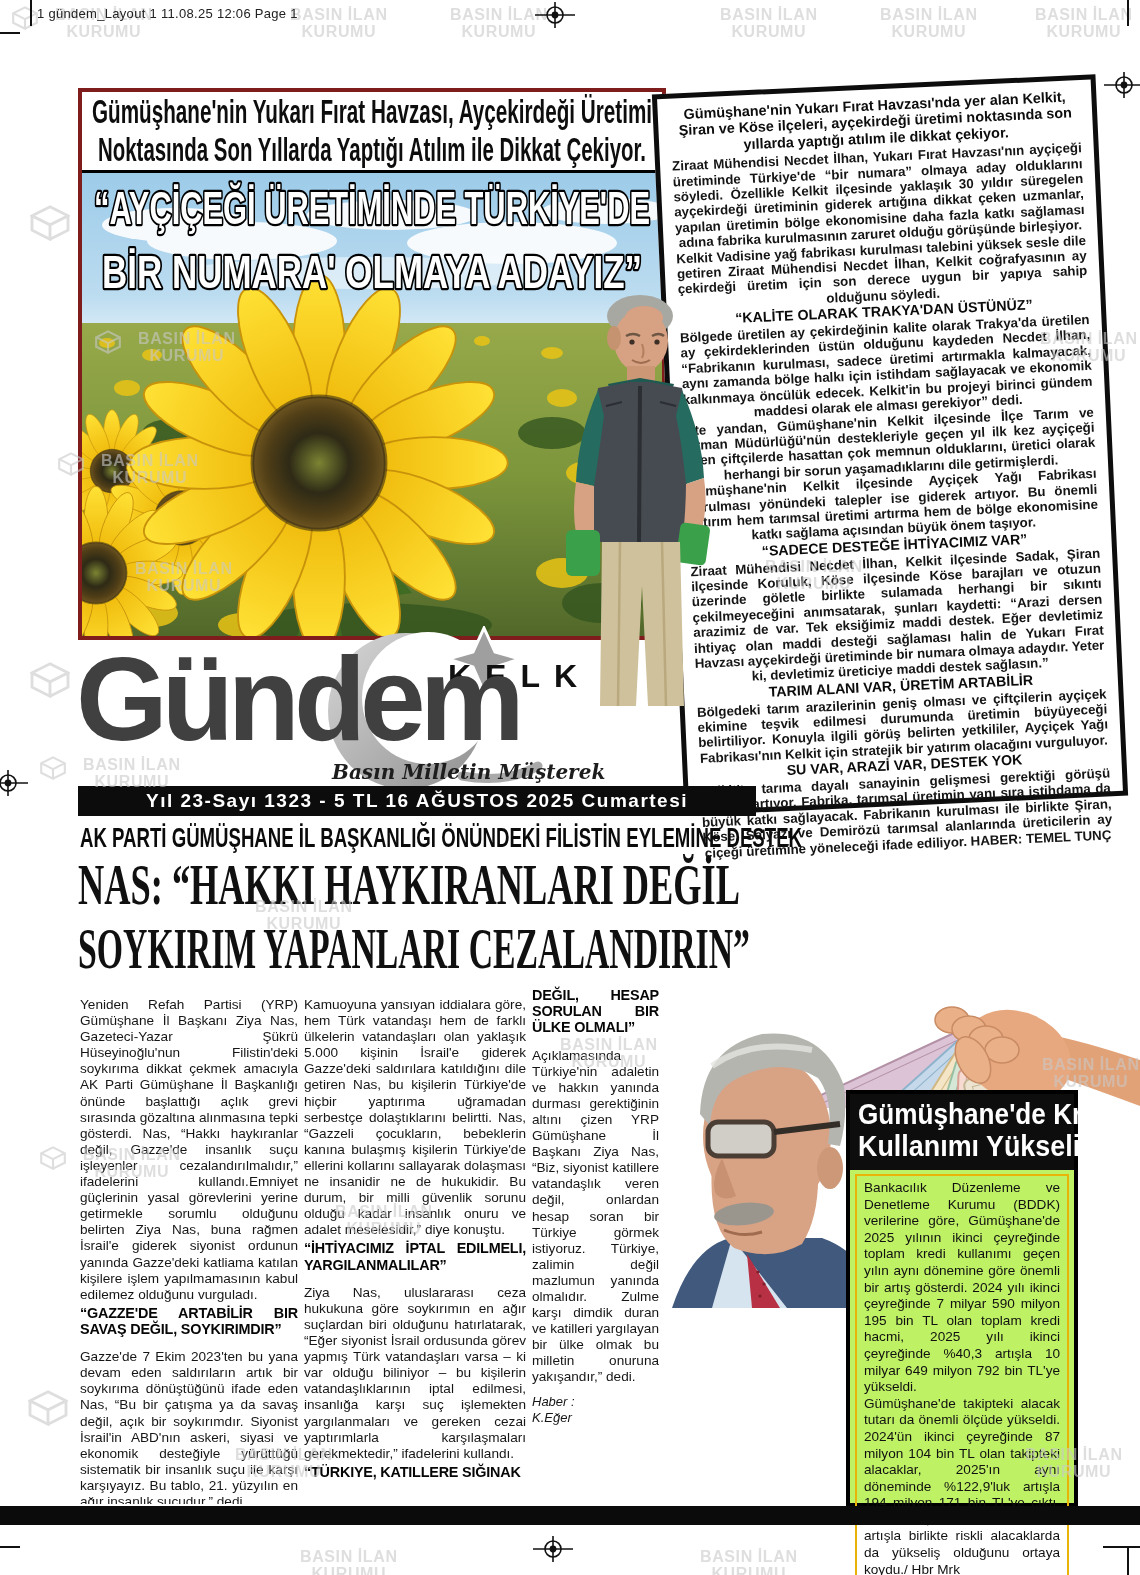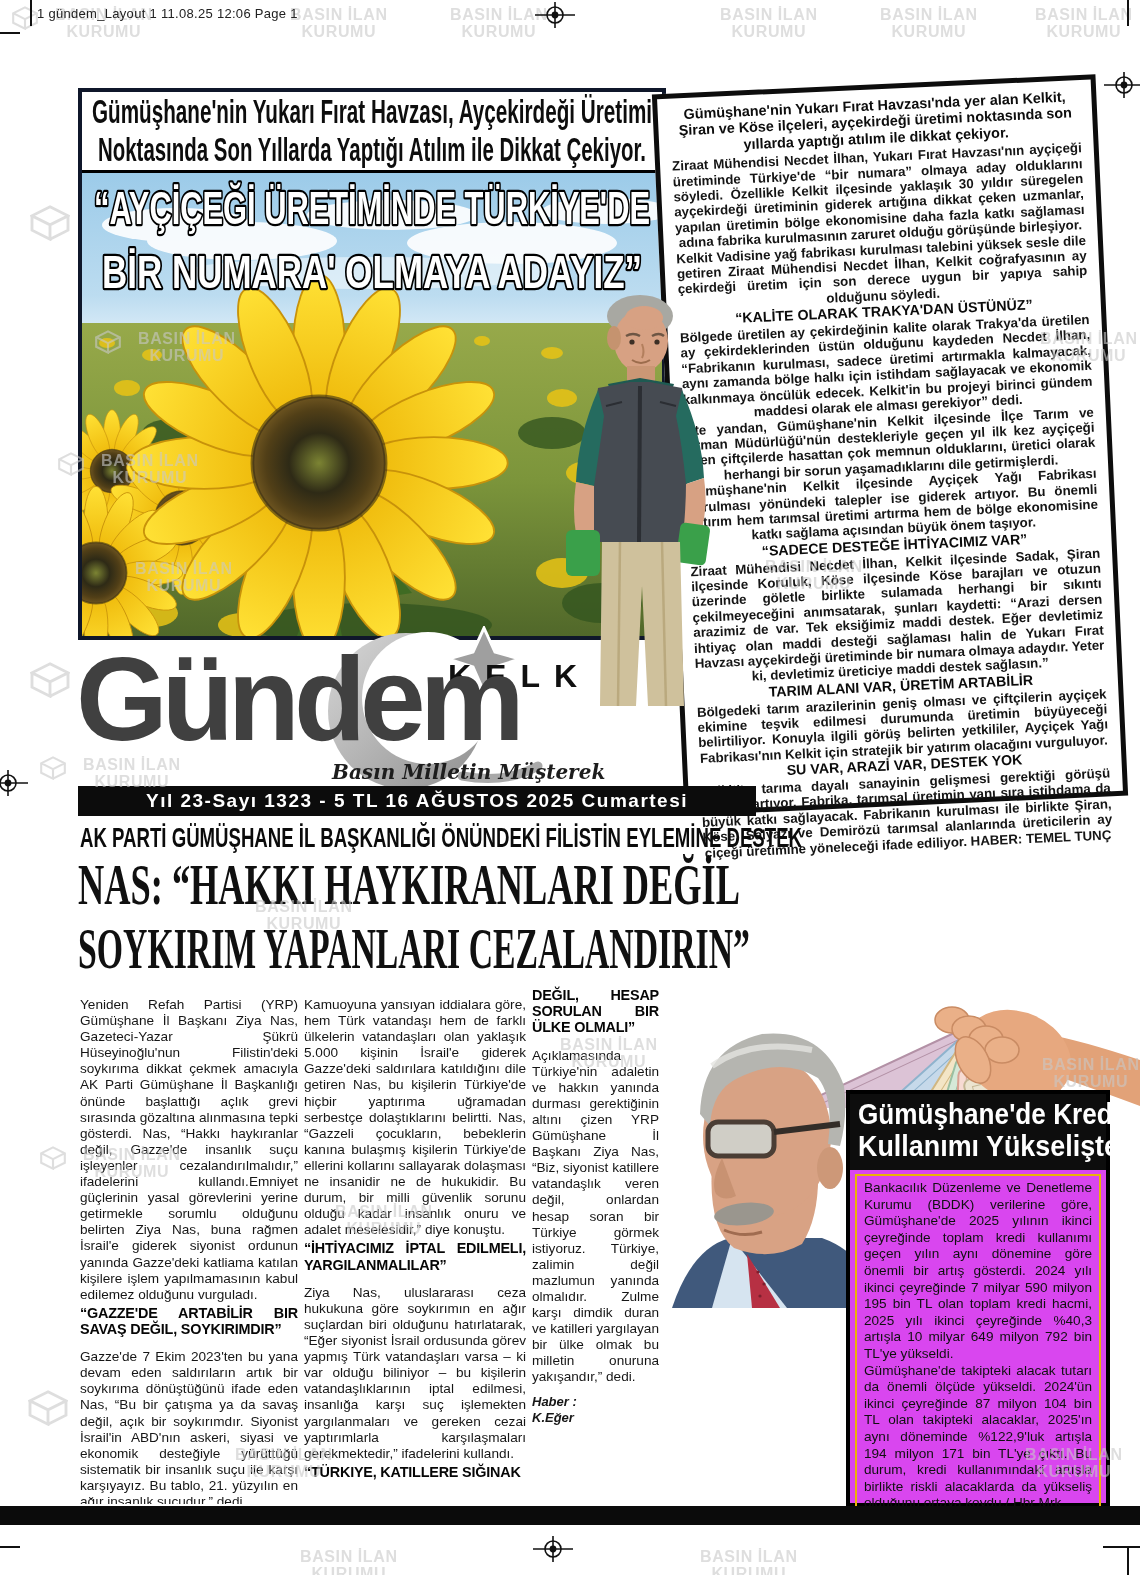--- a/index.html
+++ b/index.html
@@ -10,21 +10,21 @@
   .printhead{position:absolute;left:37px;top:6px;font-size:13px;color:#222;letter-spacing:.3px;z-index:40;}
   .mark{position:absolute;background:#111;z-index:40;}
   .reg{position:absolute;z-index:40;}
 
   
   .wm{position:absolute;display:flex;align-items:flex-start;gap:17px;z-index:36;color:#c9c9c9;opacity:.6;
       font-weight:bold;font-size:16px;line-height:17px;letter-spacing:.6px;pointer-events:none;text-align:center;}
   .wm-cube{width:26px;height:24px;flex:none;}
 
   
-  .storybox{position:absolute;left:78px;top:88px;width:588px;height:552px;border:4px solid #0f172a;
+  .storybox{position:absolute;left:78px;top:88px;width:588px;height:552px;border:4px solid #7f1d1d;
             box-sizing:border-box;background:#a3a3a3;z-index:3;}
   .storybox .kickwrap{position:absolute;left:0;top:0;width:580px;height:78px;background:#fff;}
   .storybox .kickline{position:absolute;left:0;top:78px;width:580px;height:3px;background:#000;}
   .sunimg{position:absolute;left:0;top:81px;width:580px;height:463px;}
   .bluehead{position:absolute;left:4px;top:88px;width:572px;height:132px;z-index:4;}
   svg text{font-family:"Liberation Sans",sans-serif;}
   .serifT{font-family:"Liberation Serif",serif;}
 
   
   .rightbox{position:absolute;left:668px;top:84px;width:444px;height:722px;border:5px solid #0d0d0d;
@@ -48,30 +48,30 @@
            color:#fff;font-weight:bold;font-size:19px;line-height:30px;text-align:center;letter-spacing:1.5px;}
 
   
   .akkick{position:absolute;left:78px;top:820px;z-index:7;}
   .nashead{position:absolute;left:76px;top:852px;z-index:7;}
 
   .col{position:absolute;top:985px;height:519px;overflow:hidden;font-size:13.6px;line-height:16.1px;
        color:#161616;text-align:justify;z-index:6;}
   .col p{margin:12px 0 2px;}
   .col h4{margin:2px 0;font-size:14.4px;line-height:16.2px;color:#060606;letter-spacing:-.2px;}
-  .byline{margin-top:8px;font-size:13px;font-weight:bold;font-style:italic;line-height:16px;}
+  .byline{margin-top:8px;font-size:13px;font-weight:normal;font-style:italic;line-height:16px;}
 
   
   .manphoto{position:absolute;left:510px;top:286px;width:238px;height:420px;z-index:6;}
   .moneyphoto{position:absolute;left:705px;top:808px;width:435px;height:300px;z-index:5;}
   .portrait{position:absolute;left:652px;top:986px;width:238px;height:322px;z-index:7;}
 
   
-  .kredibox{position:absolute;left:846px;top:1090px;width:264px;height:417px;border:4px solid #000;
-            box-sizing:border-box;background:#d946ef;z-index:9;}
+  .kredibox{position:absolute;left:846px;top:1090px;width:232px;height:417px;border:4px solid #000;
+            box-sizing:border-box;background:#bef264;z-index:9;}
   .kredititle{background:#0d0d0d;padding:5px 6px 3px;}
   .kredibody{margin:4px 5px 20px;border:2px solid #eab308;padding:4px 7px;font-size:13.6px;line-height:16.6px;
              color:#101010;text-align:justify;}
   .kredibody p{margin:0;}
 
   .bottombar{position:absolute;left:0;top:1506px;width:1140px;height:19px;background:#0b0b0b;z-index:10;}
 </style>
 </head>
 <body>
 

